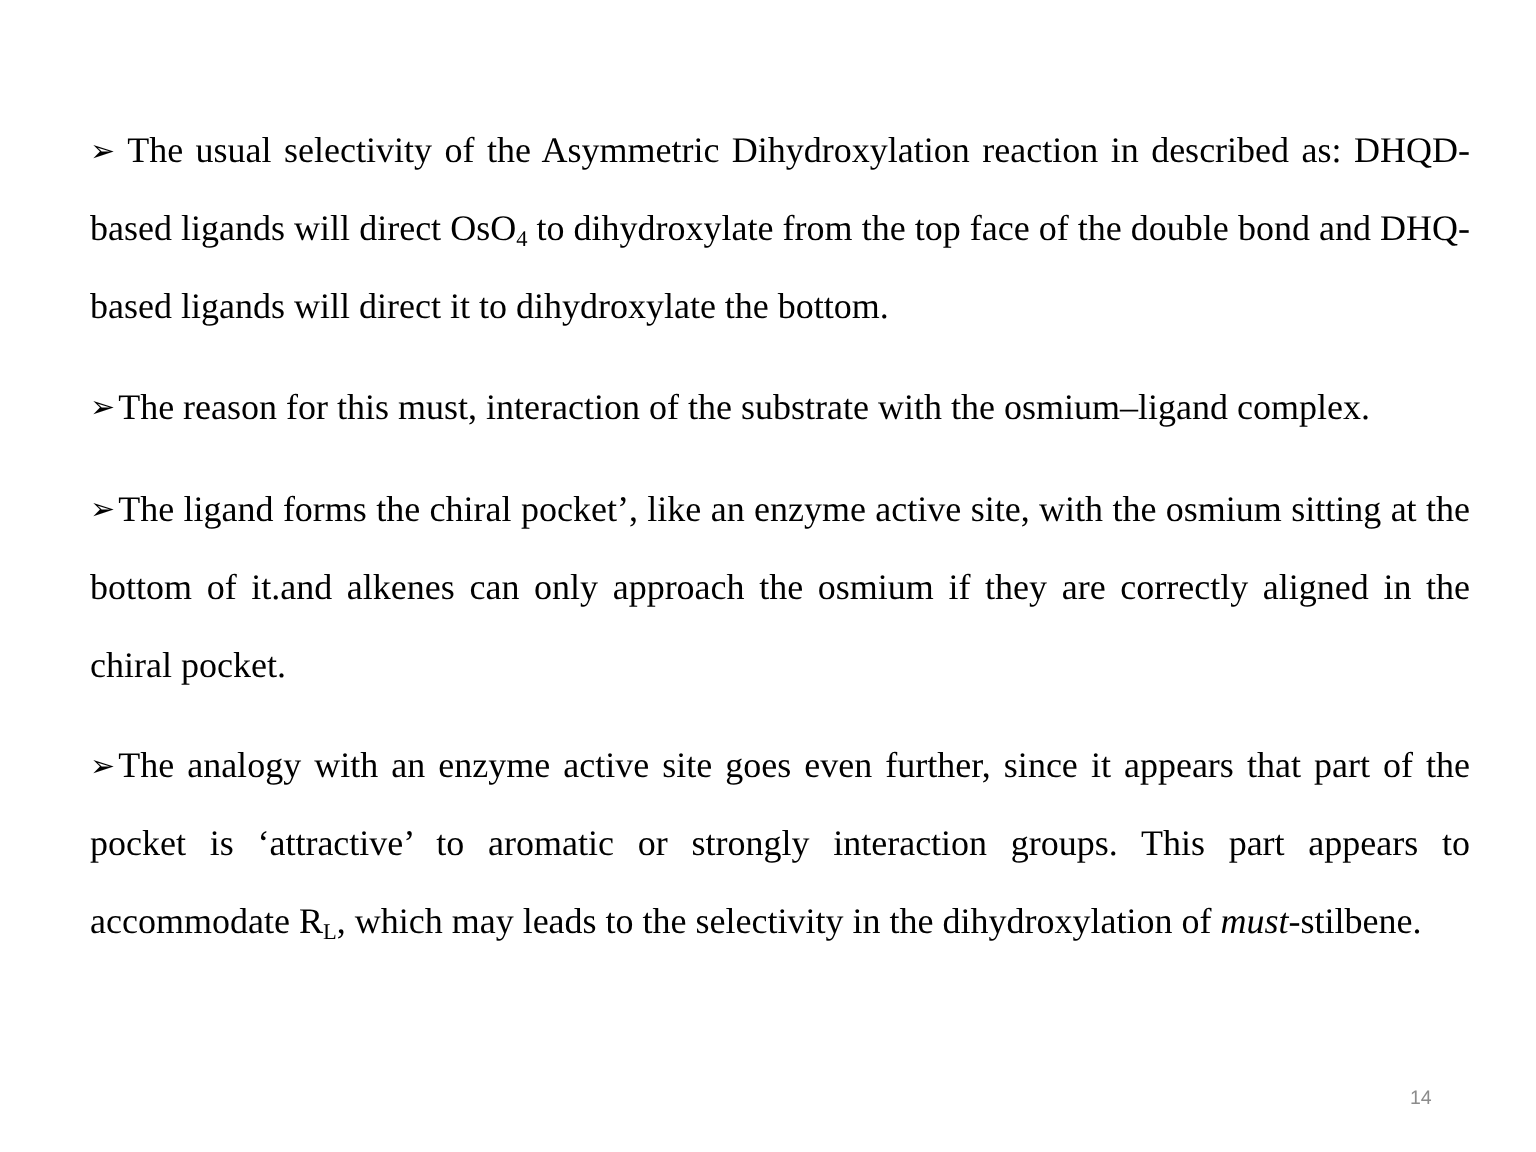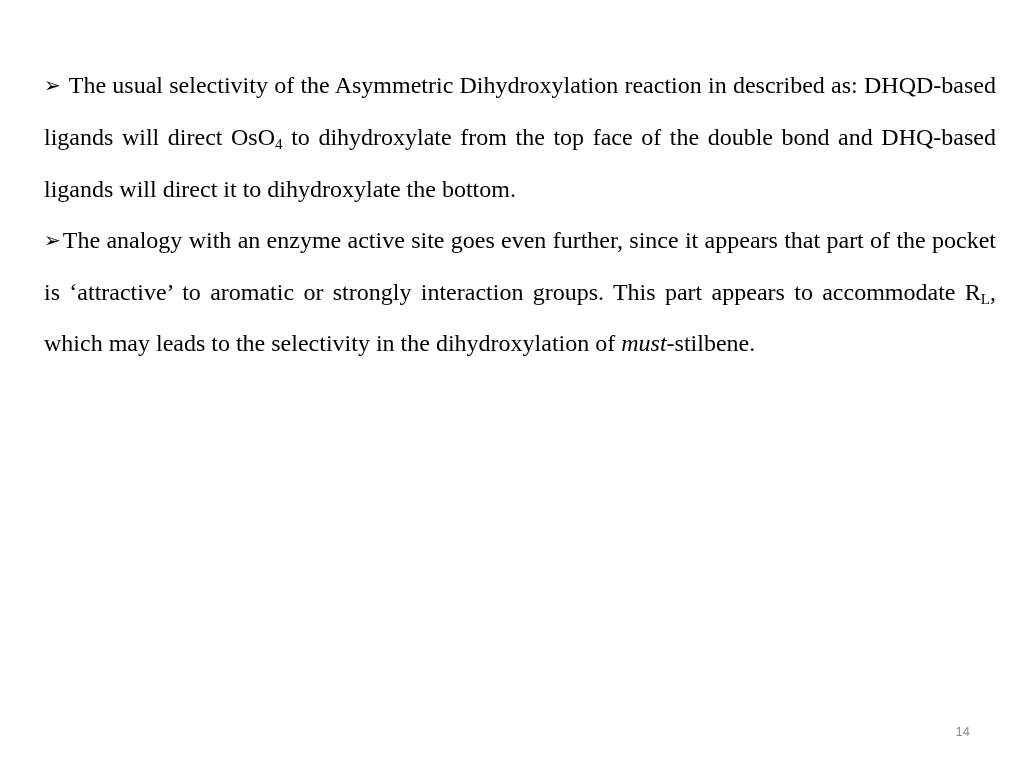--- a/index.html
+++ b/index.html
@@ -19,57 +19,63 @@
       position: absolute;
       left: 44px;
       top: 60px;
       width: 952px;
     }
     .para {
       font-size: 24px;
       line-height: 51.3px;
       text-align: justify;
       text-align-last: left;
-      margin: 0;
+      margin: 16px;
     }
     .bullet {
       display: inline-block;
       font-size: 20px;
       margin-right: 2px;
       position: relative;
       top: -1px;
     }
     .bullet.spaced { margin-right: 8px; }
     sub {
       font-size: 15px;
       line-height: 0;
       vertical-align: -4px;
     }
     em { font-style: italic; }
     .page-number {
       position: absolute;
       left: 940px;
       top: 724px;
       width: 30px;
-      text-align: right;
+      text-align: left;
       font-family: "Liberation Sans", "DejaVu Sans", sans-serif;
       font-size: 13px;
       color: #8c8c8c;
     }
   </style>
 </head>
 <body>
 
 <div class="slide">
 
   <p class="para">
     <span class="bullet spaced">➢</span><span>The usual selectivity of the Asymmetric Dihydroxylation reaction in described as: DHQD-based ligands will direct OsO</span><sub>4</sub><span> to dihydroxylate from the top face of the double bond and DHQ-based ligands will direct it to dihydroxylate the bottom.</span>
   </p>
 
+  <p class="para">
+    <span class="bullet">➢</span><span>The reason for this must, interaction of the substrate with the osmium–ligand complex.</span>
+  </p>
 
+  <p class="para">
+    <span class="bullet">➢</span><span>The ligand forms the chiral pocket’, like an enzyme active site, with the osmium sitting at the bottom of it.and alkenes can only approach the osmium if they are correctly aligned in the chiral pocket.</span>
+  </p>
 
   <p class="para">
     <span class="bullet">➢</span><span>The analogy with an enzyme active site goes even further, since it appears that part of the pocket is ‘attractive’ to aromatic or strongly interaction groups. This part appears to accommodate R</span><sub>L</sub><span>, which may leads to the selectivity in the dihydroxylation of </span><em>must</em><span>-stilbene.</span>
   </p>
 
 </div>
 
 <div class="page-number">14</div>
 
 </body></html>

